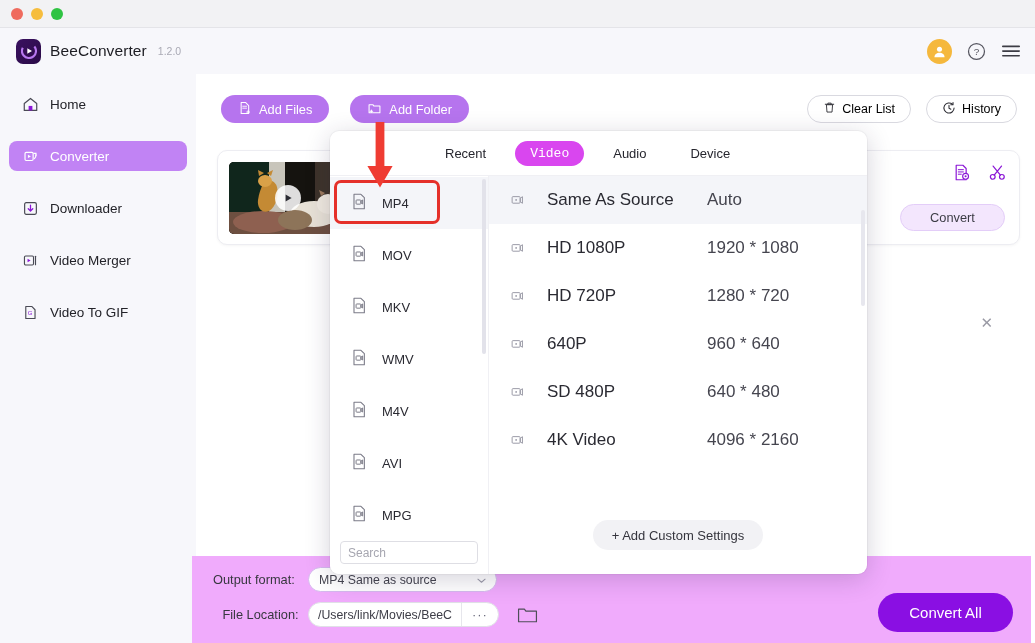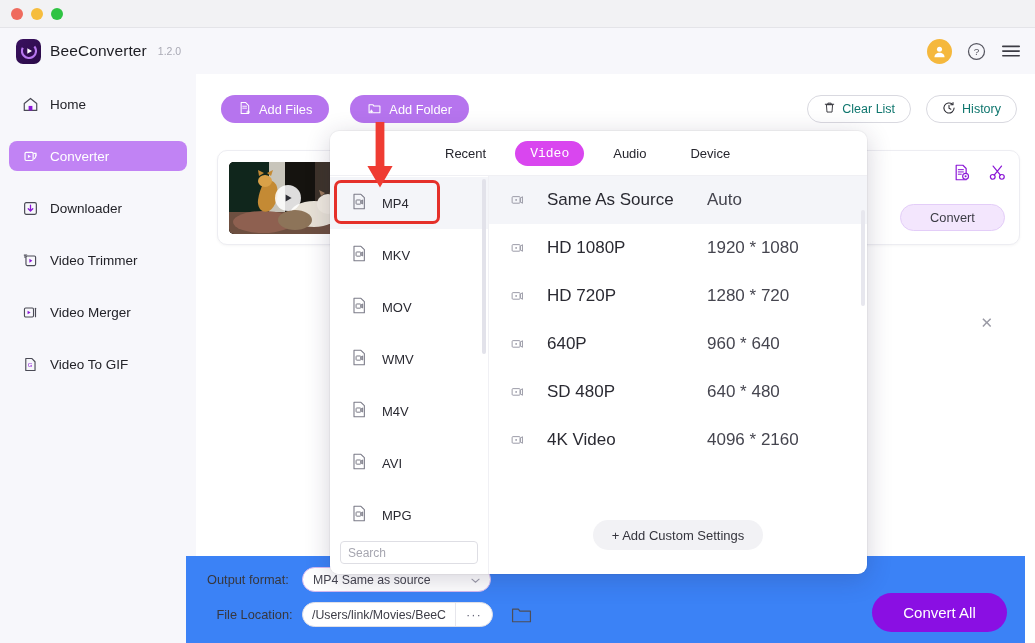--- a/index.html
+++ b/index.html
@@ -87,21 +87,21 @@
     display: flex; align-items: center; gap: 7px;
     padding: 0 17px; font-size: 12.8px; cursor: pointer;
     border: none;
   }
   .toolbar-right {
     position: absolute; top: 21px; right: 18px;
     display: flex; gap: 15px; align-items: center;
   }
   .btn-ghost {
     height: 28px; border-radius: 14px;
-    background: #fff; color: #0f766e;
+    background: #fff; color: #000000;
     border: 1px solid #d9d9e0;
     display: flex; align-items: center; gap: 6px;
     padding: 0 15px; font-size: 12.5px; cursor: pointer;
   }
 
   
   .filecard {
     position: absolute; top: 76px; left: 21px;
     width: 803px; height: 95px;
     background: #ffffff;
@@ -221,21 +221,21 @@
     z-index: 45; pointer-events: none;
   }
   .fmt-highlight {
     position: absolute; left: 334px; top: 180px;
     width: 106px; height: 44px;
     border: 3px solid #e5302a; border-radius: 7px;
     z-index: 44; pointer-events: none;
   }
 
   
-  .bottom { position: absolute; left: 186px; top: 556px; width: 839px; height: 87px; background:#3b82f6; }
+  .bottom { position: absolute; left: 192px; top: 556px; width: 839px; height: 87px; background:#f0abfc; }
   .brow { display: flex; align-items: center; position: absolute; }
   .brow.r1 { top: 11px; left: 21px; }
   .brow.r2 { top: 46px; left: 21px; text-align: center; }
   .blabel { font-size: 12.8px; color: #37373f; width: 95px; }
   .of-select {
     width: 189px; height: 25px; border-radius: 13px;
     border: 1px solid #d6b9ef; background: #fff;
     display: flex; align-items: center;
     padding: 0 10px; font-size: 12.3px; color: #45454f;
     cursor: pointer; position: relative;
@@ -331,30 +331,20 @@
     <div class="side-item">
       <span class="side-ico">
         <svg width="17" height="17" viewBox="0 0 18 18">
           <rect x="2.8" y="2.8" width="12.4" height="12.4" rx="1.6" fill="none" stroke="#4a4a55" stroke-width="1.25"></rect>
           <path d="M9 5.4v6.2M6.6 9.2L9 11.7l2.4-2.5" fill="none" stroke="#8b17d6" stroke-width="1.35" stroke-linecap="round" stroke-linejoin="round"></path>
         </svg>
       </span>
       <span>Downloader</span>
     </div>
 
-    <div class="side-item">
-      <span class="side-ico">
-        <svg width="17" height="17" viewBox="0 0 18 18">
-          <rect x="4.2" y="4.2" width="10.2" height="10.2" rx="1.3" fill="none" stroke="#4a4a55" stroke-width="1.2"></rect>
-          <polygon points="7.8,7.2 11,9.3 7.8,11.4" fill="#8b17d6"></polygon>
-          <path d="M2.4 3.2h2.6M3.2 3.2v2.6" fill="none" stroke="#4a4a55" stroke-width="1.2" stroke-linecap="round"></path>
-        </svg>
-      </span>
-      <span>Video Trimmer</span>
-    </div>
 
     <div class="side-item">
       <span class="side-ico">
         <svg width="17" height="17" viewBox="0 0 18 18">
           <rect x="2.6" y="4.2" width="9.6" height="9.6" rx="1.3" fill="none" stroke="#4a4a55" stroke-width="1.2"></rect>
           <polygon points="5.9,7.1 9.1,9 5.9,10.9" fill="#8b17d6"></polygon>
           <path d="M14.3 4.6v8.8" fill="none" stroke="#4a4a55" stroke-width="1.2" stroke-linecap="round"></path>
         </svg>
       </span>
       <span>Video Merger</span>
@@ -494,31 +484,31 @@
             <span>MP4</span>
           </div>
           <div class="fmt-item">
             <span>
               <svg width="19" height="19" viewBox="0 0 20 20">
                 <path d="M4.2 2.4h7.3l3.6 3.6v11.6H4.2z" fill="none" stroke="#7b7b88" stroke-width="1.15" stroke-linejoin="round"></path>
                 <rect x="6.4" y="8.4" width="5" height="4.4" rx="0.7" fill="none" stroke="#7b7b88" stroke-width="1.05"></rect>
                 <path d="M11.6 9.6l1.7-1.2v4.2l-1.7-1.2z" fill="none" stroke="#7b7b88" stroke-width="1.05" stroke-linejoin="round"></path>
               </svg>
             </span>
-            <span>MKV</span>
+            <span>MOV</span>
           </div>
           <div class="fmt-item">
             <span>
               <svg width="19" height="19" viewBox="0 0 20 20">
                 <path d="M4.2 2.4h7.3l3.6 3.6v11.6H4.2z" fill="none" stroke="#7b7b88" stroke-width="1.15" stroke-linejoin="round"></path>
                 <rect x="6.4" y="8.4" width="5" height="4.4" rx="0.7" fill="none" stroke="#7b7b88" stroke-width="1.05"></rect>
                 <path d="M11.6 9.6l1.7-1.2v4.2l-1.7-1.2z" fill="none" stroke="#7b7b88" stroke-width="1.05" stroke-linejoin="round"></path>
               </svg>
             </span>
-            <span>MOV</span>
+            <span>MKV</span>
           </div>
           <div class="fmt-item">
             <span>
               <svg width="19" height="19" viewBox="0 0 20 20">
                 <path d="M4.2 2.4h7.3l3.6 3.6v11.6H4.2z" fill="none" stroke="#7b7b88" stroke-width="1.15" stroke-linejoin="round"></path>
                 <rect x="6.4" y="8.4" width="5" height="4.4" rx="0.7" fill="none" stroke="#7b7b88" stroke-width="1.05"></rect>
                 <path d="M11.6 9.6l1.7-1.2v4.2l-1.7-1.2z" fill="none" stroke="#7b7b88" stroke-width="1.05" stroke-linejoin="round"></path>
               </svg>
             </span>
             <span>WMV</span>

